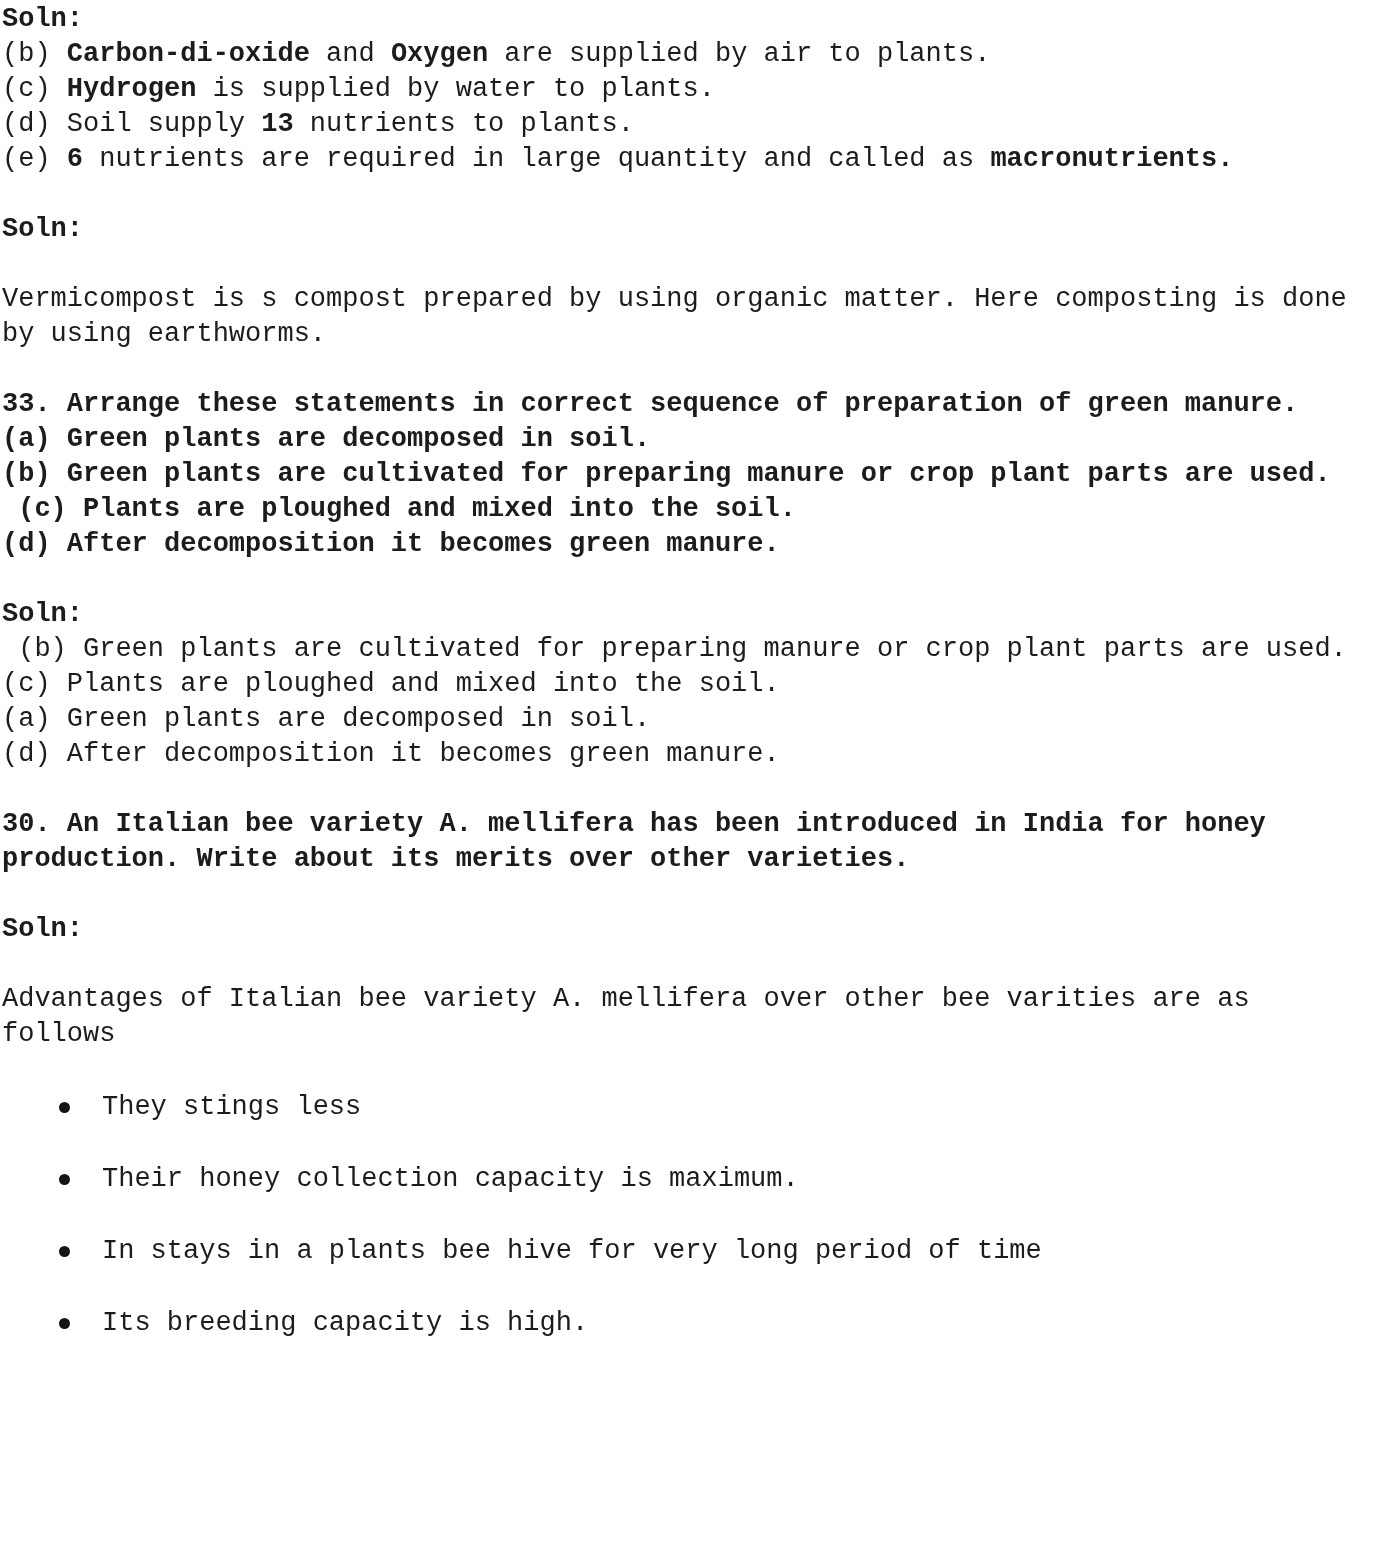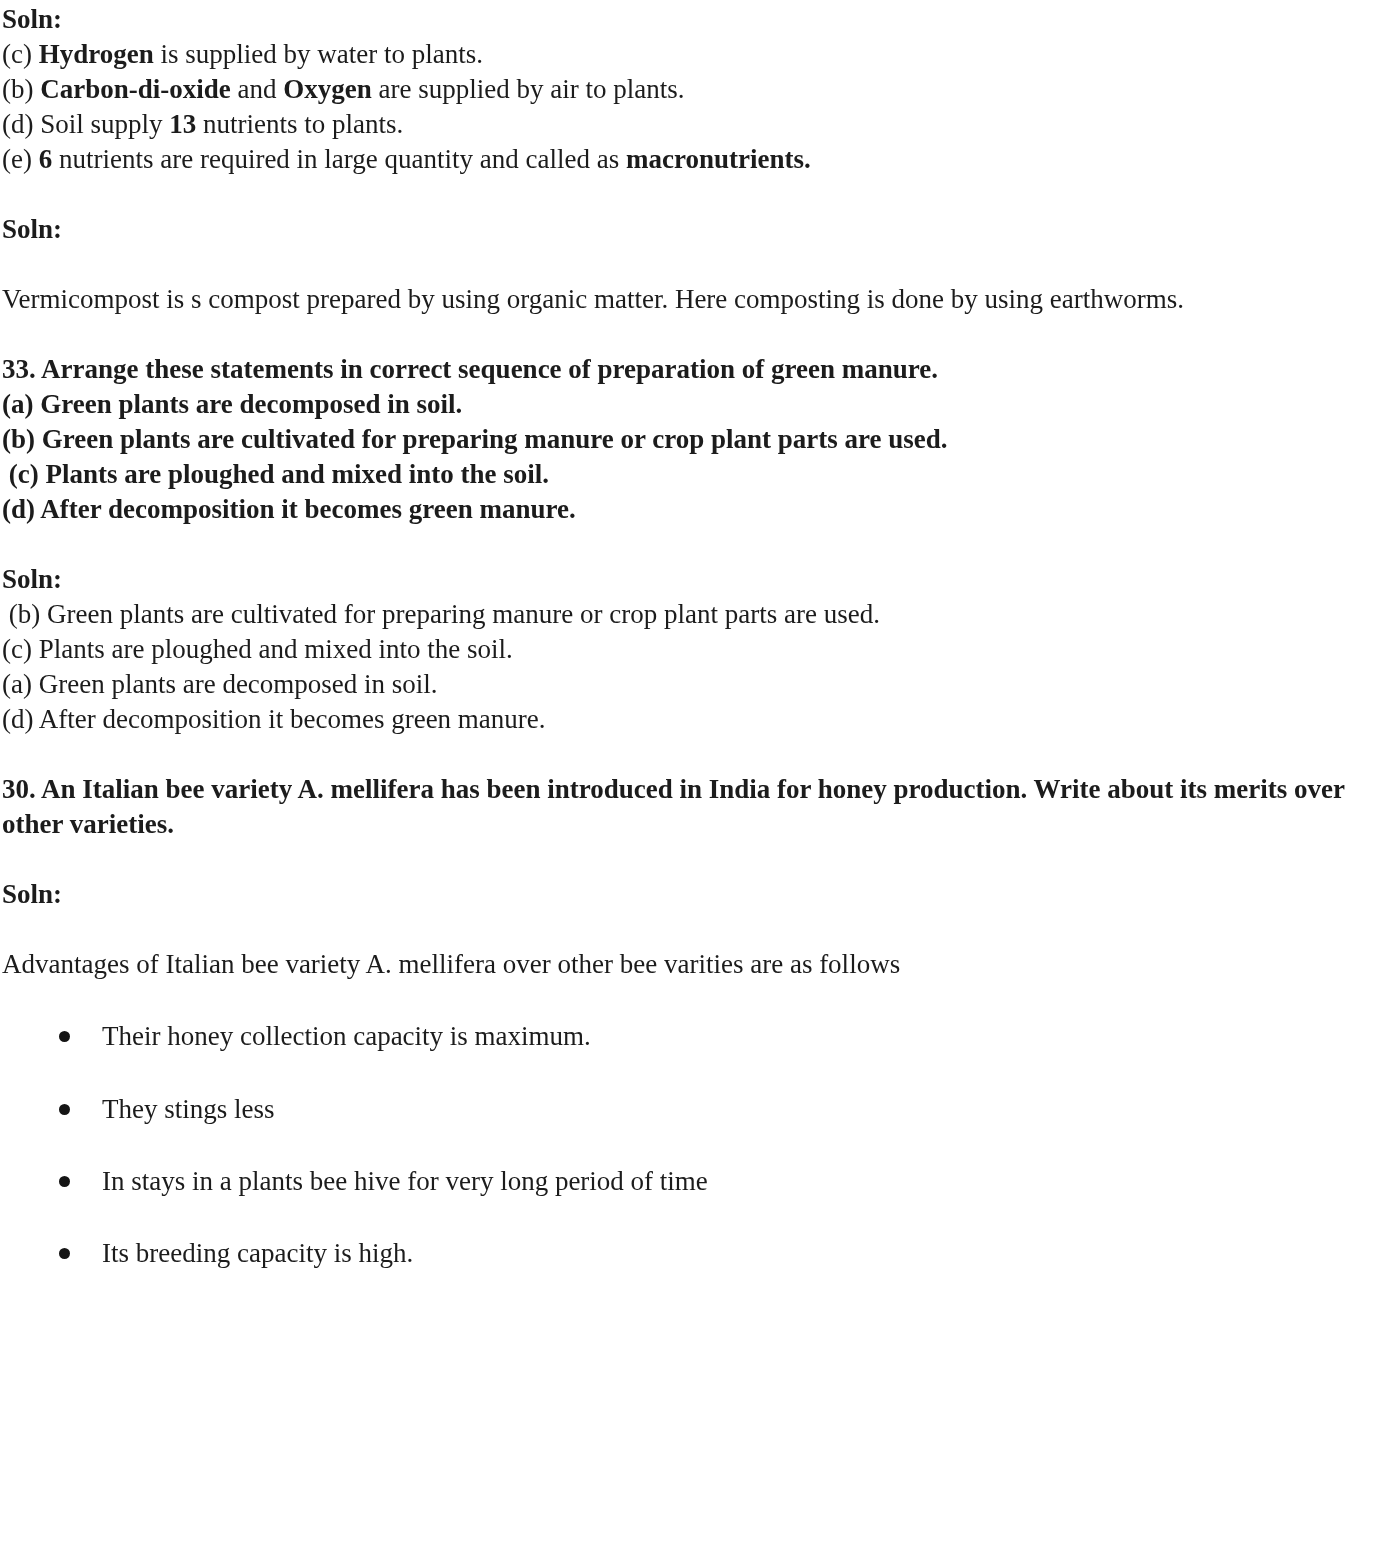--- a/index.html
+++ b/index.html
@@ -8,21 +8,21 @@
     background: #ffffff;
   }
   .doc {
     width: 1374px;
     height: 1547px;
     box-sizing: border-box;
     padding: 2px 0 0 2px;
     overflow: hidden;
     background: #ffffff;
     color: #1c1c1c;
-    font-family: Liberation Serif, serif;
+    font-family: Liberation Mono, monospace;
     font-size: 27px;
     line-height: 35px;
   }
   .line  { white-space: pre-wrap; }
   .para  { white-space: pre-wrap; }
   .b, .bold { font-weight: 700; }
   .mt    { margin-top: 35px; }
   .mt33  { margin-top: 33px; }
   .bullet-row {
     display: flex;
@@ -40,22 +40,22 @@
   }
 </style>
 </head>
 <body>
 
 <div class="doc">
 
   <div class="line bold">Soln:</div>
 
   <div>
+    <div class="line"><span>(b) </span><span class="b">Carbon-di-oxide</span><span> and </span><span class="b">Oxygen</span><span> are supplied by air to plants.</span></div>
     <div class="line"><span>(c) </span><span class="b">Hydrogen</span><span> is supplied by water to plants.</span></div>
-    <div class="line"><span>(b) </span><span class="b">Carbon-di-oxide</span><span> and </span><span class="b">Oxygen</span><span> are supplied by air to plants.</span></div>
     <div class="line"><span>(d) Soil supply </span><span class="b">13</span><span> nutrients to plants.</span></div>
     <div class="line"><span>(e) </span><span class="b">6</span><span> nutrients are required in large quantity and called as </span><span class="b">macronutrients.</span></div>
   </div>
 
 
   <div class="line bold mt">Soln:</div>
 
 
   <div class="para mt">Vermicompost is s compost prepared by using organic matter. Here composting is done by using earthworms.</div>
 
@@ -77,27 +77,27 @@
     <div class="line">(d) After decomposition it becomes green manure.</div>
   </div>
 
   <div class="para bold mt">30. An Italian bee variety A. mellifera has been introduced in India for honey production. Write about its merits over other varieties.</div>
 
   <div class="line bold mt">Soln:</div>
 
   <div class="para mt">Advantages of Italian bee variety A. mellifera over other bee varities are as follows</div>
 
   <div>
+    <div class="bullet-row first">
+      <span class="dot"></span>
+      <span class="line">They stings less</span>
+    </div>
     <div class="bullet-row rest">
       <span class="dot"></span>
       <span class="line">Their honey collection capacity is maximum.</span>
-    </div>
-    <div class="bullet-row first">
-      <span class="dot"></span>
-      <span class="line">They stings less</span>
     </div>
     <div class="bullet-row rest">
       <span class="dot"></span>
       <span class="line">In stays in a plants bee hive for very long period of time</span>
     </div>
     <div class="bullet-row rest">
       <span class="dot"></span>
       <span class="line">Its breeding capacity is high.</span>
     </div>
   </div>

